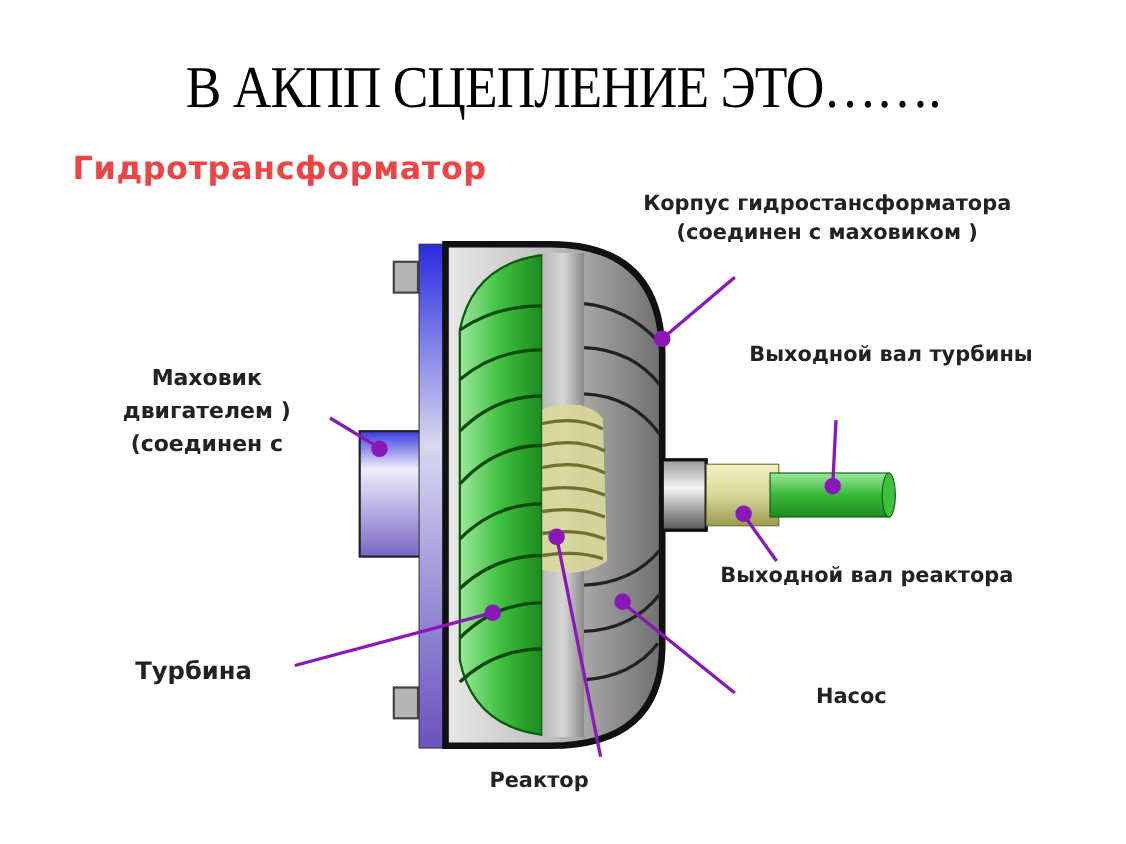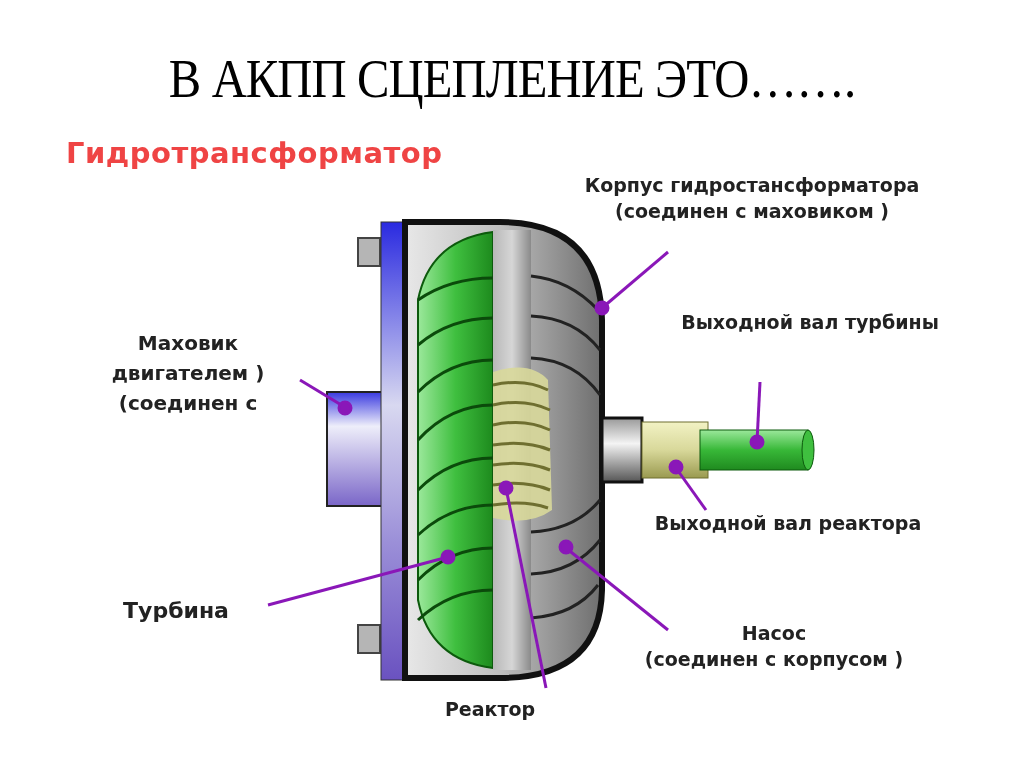--- a/index.html
+++ b/index.html
@@ -164,18 +164,17 @@
 <div class="label" style="left:588px; top:510px; width:400px;">
   <span>Выходной вал реактора</span>
 </div>
 
 <div class="label" style="left:96px; top:598px; width:160px; font-size:22px;">
   <span>Турбина</span>
 </div>
 
 <div class="label" style="left:594px; top:620px; width:360px;">
   <span>Насос</span>
-  <span>(соединен с корпусом )</span>
 </div>
 
 <div class="label" style="left:420px; top:696px; width:140px;">
   <span>Реактор</span>
 </div>
 
 </body></html>

